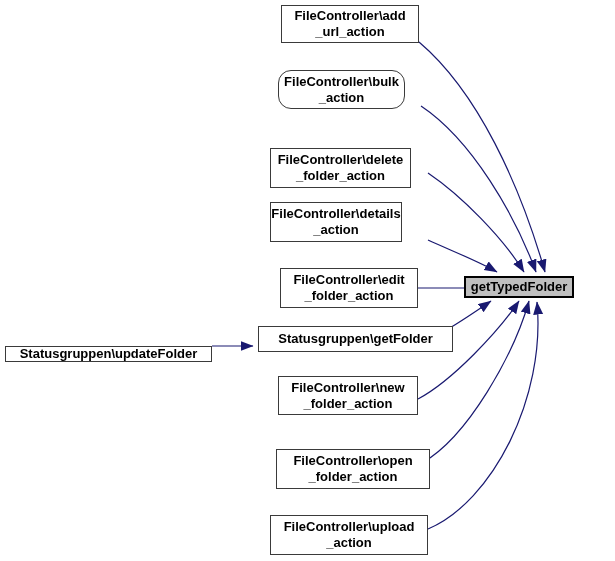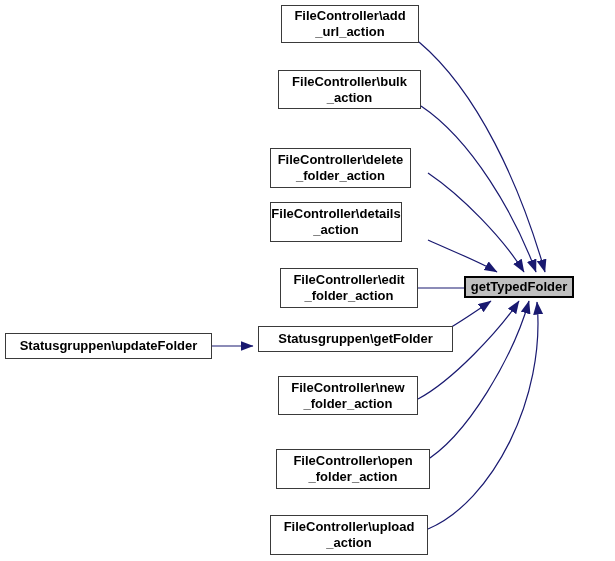--- a/index.html
+++ b/index.html
@@ -13,25 +13,25 @@
   .node{
     position:absolute;z-index:2;box-sizing:border-box;
     display:flex;align-items:center;justify-content:center;
     background:#ffffff;border:1px solid #3a3a3a;color:#000000;
     font-size:13px;line-height:16px;text-align:center;
   }
   .node span{white-space:pre-line;display:block;}
   .node.hl{background:#bfbfbf;border:2px solid #000000;}
   
   .n-add-url      {left:281px;top:5px;  width:138px;height:38px;}
-  .n-bulk         {left:278px;top:70px; width:143px;height:39px;}
+  .n-bulk         {left:278px;top:70px; width:127px;height:39px;border-radius:13px;}
   .n-delete       {left:270px;top:136px;width:141px;height:40px;margin-top:12px;}
   .n-details      {left:270px;top:202px;width:132px;height:40px;}
   .n-edit         {left:280px;top:268px;width:138px;height:40px;}
-  .n-updatefolder {left:5px;  top:333px;width:207px;height:26px;}
+  .n-updatefolder {left:5px;  top:346px;width:207px;height:16px;}
   .n-getfolder    {left:258px;top:326px;width:195px;height:26px;}
   .n-new          {left:278px;top:376px;width:140px;height:39px;}
   .n-open         {left:276px;top:449px;width:154px;height:40px;}
   .n-upload       {left:270px;top:515px;width:158px;height:40px;}
   .n-target       {left:464px;top:276px;width:110px;height:22px;}
 </style>
 </head>
 <body>
 
 <div class="stage">

